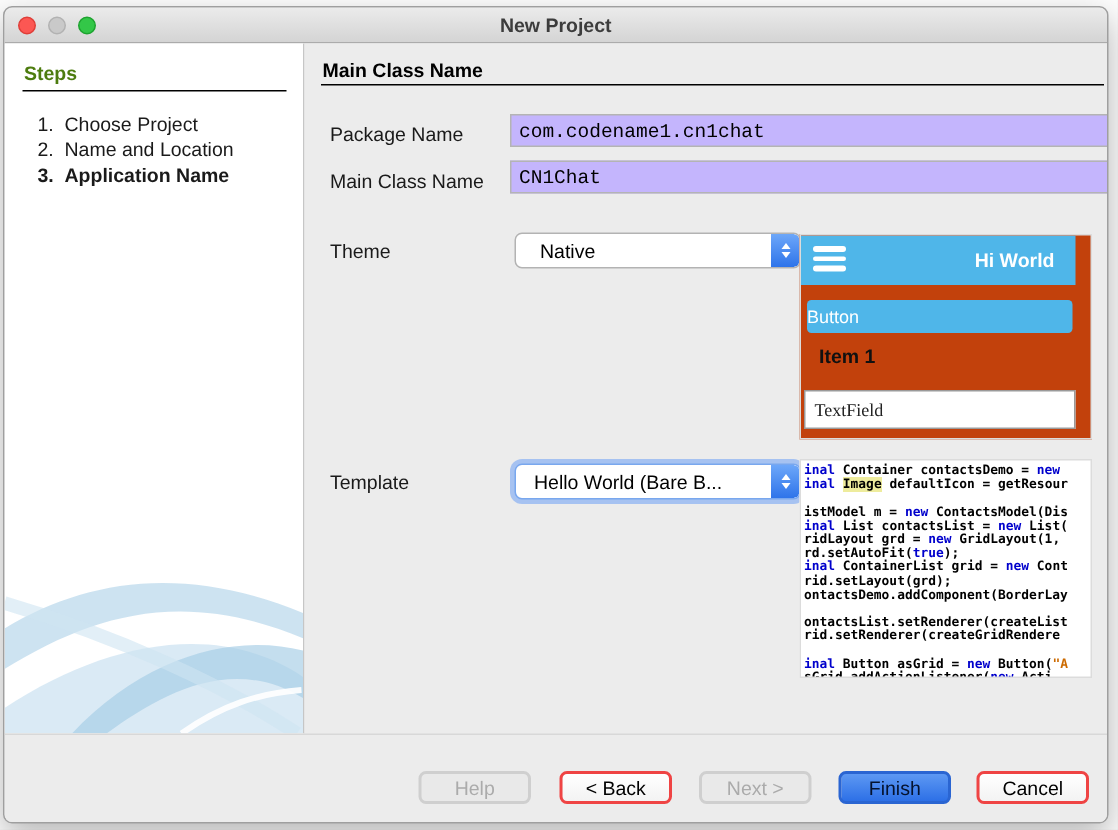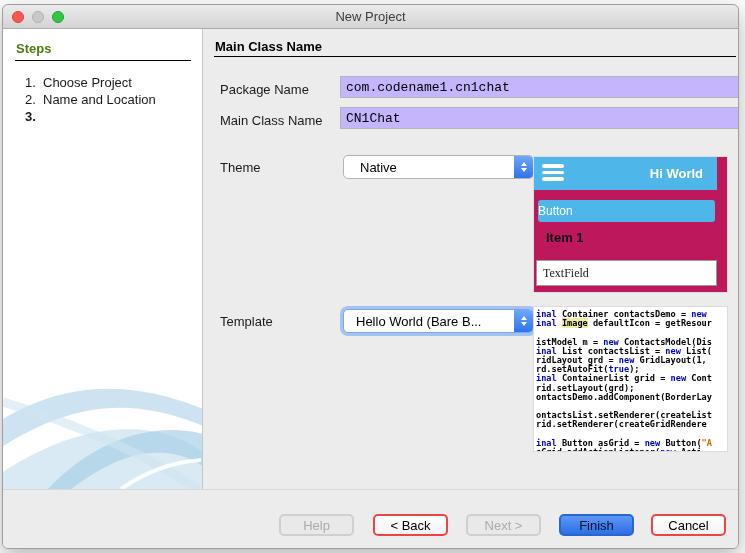--- a/index.html
+++ b/index.html
@@ -15,21 +15,21 @@
   .titlebar {
     position:relative; height:24px;
     background:linear-gradient(#ebebeb,#d4d4d4);
     border-bottom:1px solid #ababab; border-radius:6px 6px 0 0;
   }
   .lights { position:absolute; left:9px; top:6px; display:flex; gap:8px; }
   .light { width:12px; height:12px; border-radius:50%; display:inline-block; }
   .light.red   { background:#fc5753; border:1px solid #df3e38; }
   .light.gray  { background:#c9c9c9; border:1px solid #b2b2b2; }
   .light.green { background:#33c748; border:1px solid #1da32f; }
-  .title { text-align:center; line-height:23px; font-size:13px; font-weight:400; color:#3c3c3c; }
+  .title { text-align:center; line-height:23px; font-size:13px; font-weight:700; color:#3c3c3c; }
 
   
   .content { position:absolute; top:24px; left:0; right:0; bottom:59px; display:flex; }
   .sidebar {
     position:relative; width:200px; background:#ffffff;
     border-right:1px solid #c6c6c6; overflow:hidden;
   }
   .steps-heading { font-size:13px; font-weight:bold; color:#4d7c0f; margin:12px 0 0 13px; }
   .steps-rule { height:1px; background:#000; margin:4px 11px 0 12px; }
   .steps-list { list-style:none; margin-top:14px; }
@@ -61,21 +61,21 @@
     border-radius:0 4px 4px 0; display:flex; flex-direction:column;
     align-items:center; justify-content:center; gap:2px;
   }
   .tri-up   { width:0; height:0; border-left:3.5px solid transparent; border-right:3.5px solid transparent; border-bottom:4px solid #fff; }
   .tri-down { width:0; height:0; border-left:3.5px solid transparent; border-right:3.5px solid transparent; border-top:4px solid #fff; }
   .popup.focused { box-shadow:0 0 0 3px rgba(110,160,245,.55); border-color:#79a7ee; }
 
   
   .theme-preview {
     position:absolute; left:330px; top:127px; width:195px; height:137px;
-    background:#be185d; border:1px solid #dcdcdc; overflow:hidden;
+    background:#c2410c; border:1px solid #dcdcdc; overflow:hidden;
   }
   .tp-header { position:absolute; left:0; top:0; width:183px; height:33px; background:#4fb6e9; }
   .hamburger { position:absolute; left:8px; top:7px; width:22px; }
   .hamburger span { display:block; height:3.5px; margin-bottom:3px; background:#fff; border-radius:2px; }
   .tp-title { position:absolute; right:14px; top:0; line-height:33px; color:#fff; font-size:13px; font-weight:bold; }
   .tp-button {
     position:absolute; left:4px; top:43px; width:177px; height:22px; background:#4fb6e9;
     border-radius:3px; color:#fff; font-size:12px; text-align:left; line-height:22px; padding-right:10px;
   }
   .tp-item { position:absolute; left:12px; top:73px; font-size:13px; font-weight:bold; color:#111; }
@@ -133,20 +133,21 @@
           <li class="step-item">
             <span class="num">1.</span>
             <span>Choose Project</span>
           </li>
           <li class="step-item">
             <span class="num">2.</span>
             <span>Name and Location</span>
           </li>
           <li class="step-item active">
             <span class="num">3.</span>
+            <span>Application Name</span>
           </li>
         </ol>
       <svg class="swoosh" viewBox="0 0 200 115" preserveAspectRatio="none">
         <path d="M0 45 C 55 12, 120 2, 200 35 L 200 52 C 120 18, 60 35, 0 72 Z" fill="#bcd9ec" opacity="0.75"></path>
         <path d="M0 98 C 70 52, 145 40, 200 78 L 200 115 L 0 115 Z" fill="#d6e8f4" opacity="0.9"></path>
         <path d="M45 115 C 95 62, 155 48, 200 60 L 200 92 C 152 62, 105 88, 68 115 Z" fill="#a5cde5" opacity="0.65"></path>
         <path d="M0 28 C 75 50, 145 82, 195 115" stroke="#cfe4f1" fill="none" stroke-width="9" opacity="0.6"></path>
         <path d="M118 115 C 145 96, 170 88, 198 86" stroke="#ffffff" fill="none" stroke-width="4" opacity="0.9"></path>
       </svg>
     </div>

